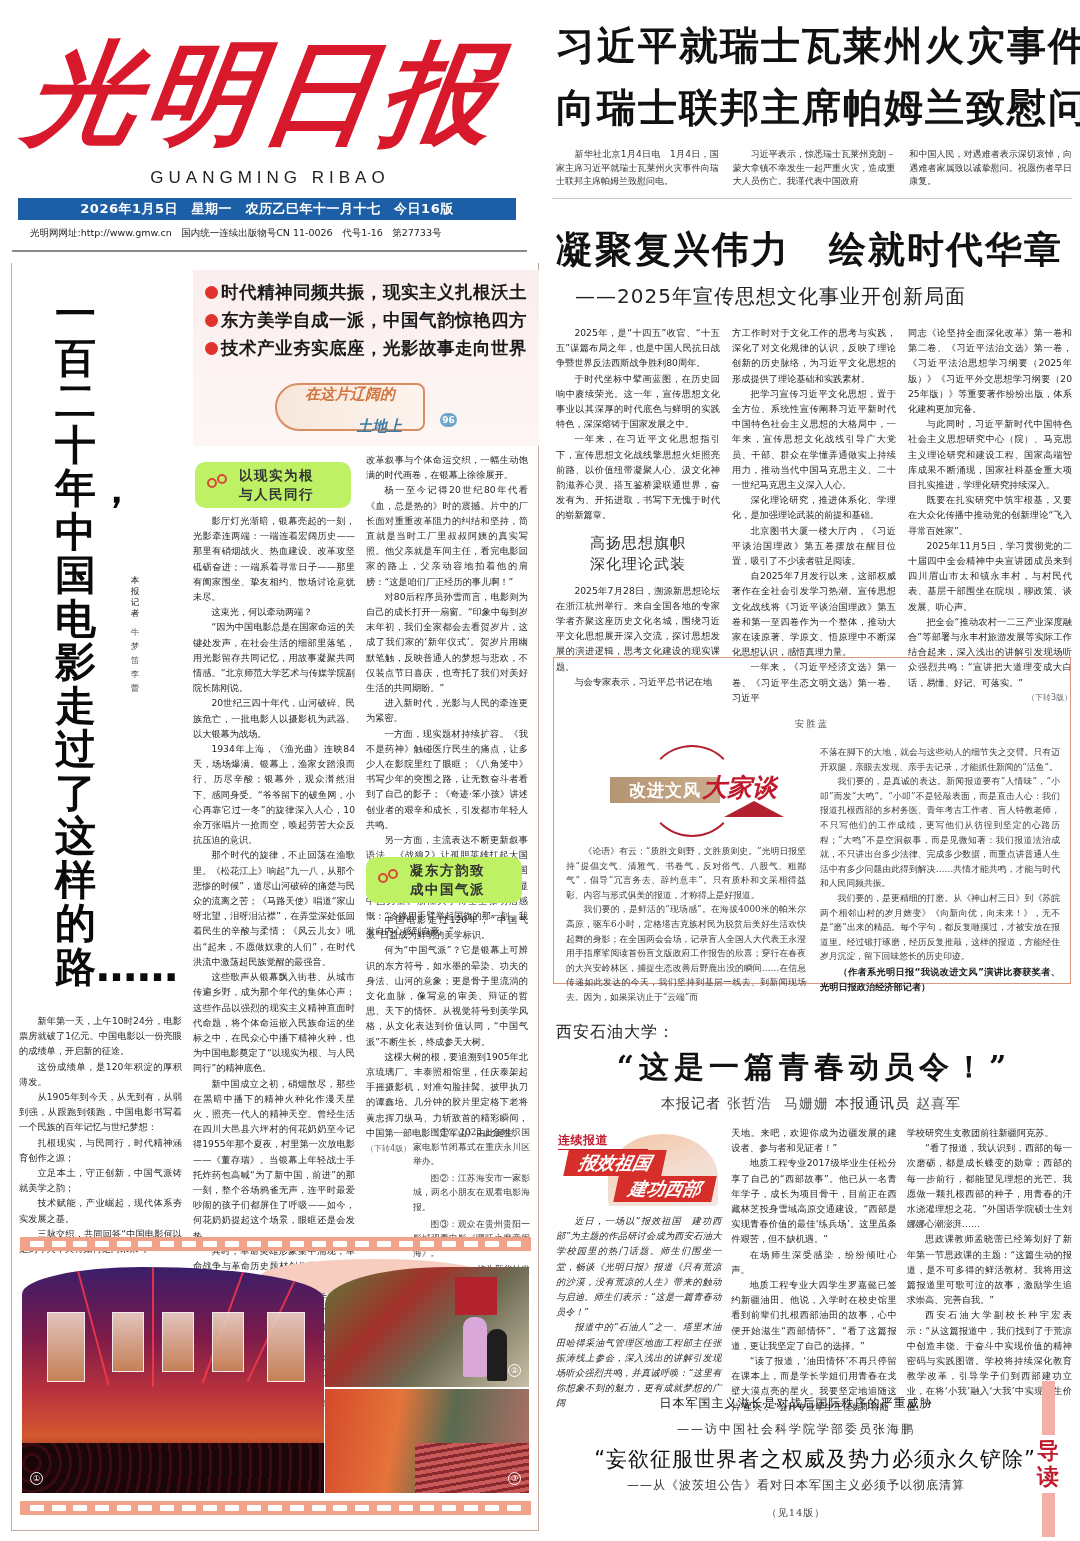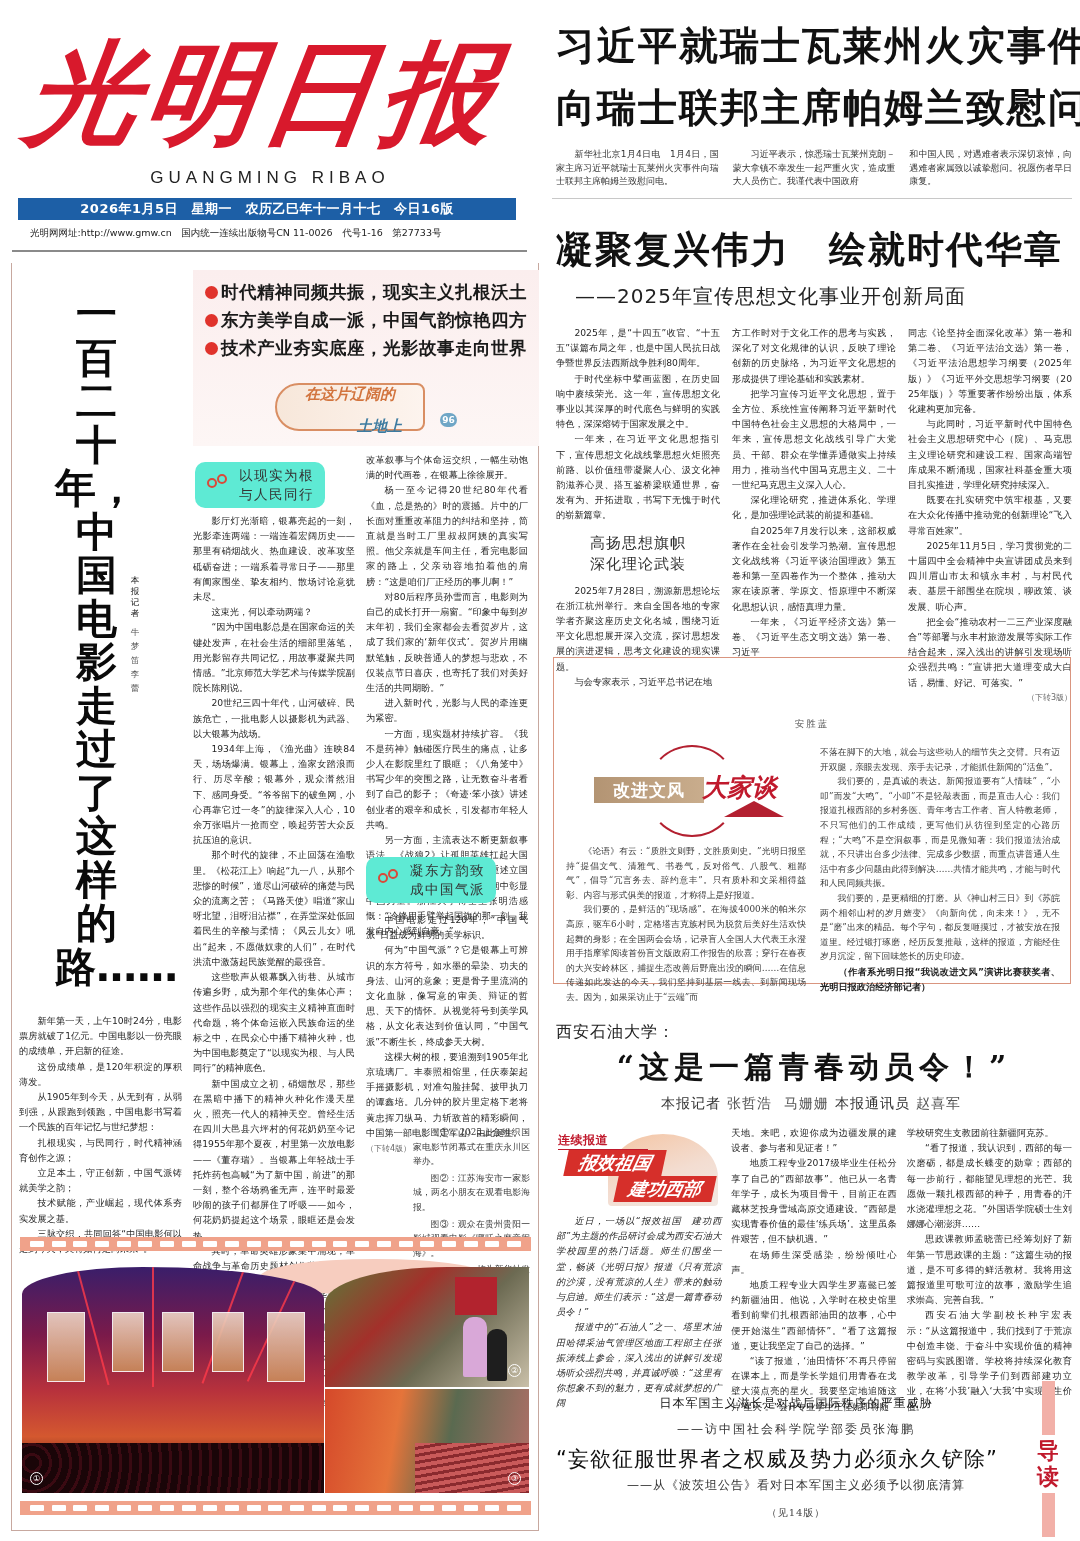--- a/index.html
+++ b/index.html
@@ -33,21 +33,21 @@
   #culture-cols .col { flex: 1; }
   .subhead-box { text-align: center; font-size: 15px; line-height: 21px; color: #333; margin: 10px 0 8px; letter-spacing: 1px; }
   .cont-note { float: right; font-size: 8px; color: #666; }
 
   
   #wenfeng-box { left: 553px; top: 657px; width: 518px; height: 327px; border: 1.5px solid #d9957f; }
   #wenfeng-title { left: 0; top: 18px; width: 100%; text-align: center; font-size: 27px; line-height: 36px; letter-spacing: 5px; color: #111; }
   #wenfeng-author { left: 0; top: 60px; width: 100%; text-align: center; font-size: 9.5px; color: #555; letter-spacing: 2px; }
   #wenfeng-logo { left: 40px; top: 85px; width: 190px; height: 95px; }
   #wenfeng-logo .ring { position: absolute; left: 52px; top: 2px; width: 92px; height: 92px; border-radius: 50%; border: 2px solid #b32030; border-left-color: transparent; border-right-color: transparent; }
-  #wenfeng-logo .band { position: absolute; left: 0; top: 34px; width: 110px; height: 26px; background: linear-gradient(90deg, #b39473, #c9ad8d); color: #fff; font-size: 17px; line-height: 26px; font-weight: bold; text-align: center; letter-spacing: 1px; }
+  #wenfeng-logo .band { position: absolute; left: 16px; top: 34px; width: 110px; height: 26px; background: linear-gradient(90deg, #b39473, #c9ad8d); color: #fff; font-size: 17px; line-height: 26px; font-weight: bold; text-align: center; letter-spacing: 1px; }
   #wenfeng-logo .script { position: absolute; left: 108px; top: 28px; font-family: "DejaVu Serif", serif; font-style: italic; font-weight: bold; font-size: 25px; color: #c0192c; white-space: nowrap; }
   #wenfeng-logo .mount { position: absolute; left: 130px; top: 58px; width: 0; height: 0; border-left: 30px solid transparent; border-right: 30px solid transparent; border-bottom: 16px solid #b32030; }
   #wenfeng-left { left: 12px; top: 186px; width: 240px; }
   #wenfeng-right { left: 266px; top: 87px; width: 240px; }
   #wenfeng-credit { font-family: "DejaVu Sans", sans-serif; font-weight: bold; font-size: 9.2px; line-height: 15px; color: #222; }
 
   
   #xian-kicker { left: 556px; top: 1021px; font-size: 16px; line-height: 22px; color: #222; letter-spacing: 1px; }
   #xian-title { left: 556px; top: 1045px; width: 516px; text-align: center; font-family: "DejaVu Serif", serif; font-weight: bold; font-size: 30px; line-height: 44px; color: #111; letter-spacing: 5px; }
   #xian-byline { left: 556px; top: 1095px; width: 516px; text-align: center; font-size: 14px; color: #333; letter-spacing: 1px; }
@@ -57,44 +57,44 @@
   #series-logo .kick { position: absolute; left: 0; top: 2px; font-size: 12px; color: #c0192c; font-weight: bold; border-bottom: 1.5px solid #c0192c; padding-right: 40px; letter-spacing: 0.5px; }
   #series-logo .l1 { position: absolute; left: 8px; top: 20px; width: 98px; height: 26px; background: #d62f2a; transform: skewX(-12deg); color: #fff; font-size: 18px; line-height: 26px; font-weight: bold; font-style: italic; text-align: center; }
   #series-logo .l2 { position: absolute; left: 58px; top: 46px; width: 98px; height: 26px; background: #d62f2a; transform: skewX(-12deg); color: #fff; font-size: 18px; line-height: 26px; font-weight: bold; font-style: italic; text-align: center; }
   #xian-cols { left: 556px; top: 1125px; width: 516px; display: flex; gap: 10px; }
   #xian-cols .col { flex: 1; }
   #xian-col1-text { margin-top: 88px; font-style: italic; }
 
   
   #guide-h1 { left: 556px; top: 1389px; width: 480px; text-align: center; font-size: 12px; line-height: 28px; color: #111; letter-spacing: 1px; white-space: nowrap; }
   #guide-s1 { left: 556px; top: 1420px; width: 480px; text-align: center; font-family: "DejaVu Serif", serif; font-size: 12px; line-height: 18px; color: #333; letter-spacing: 2px; }
-  #guide-h2 { left: 556px; top: 1444px; width: 480px; text-align: left; font-size: 21px; line-height: 30px; color: #111; letter-spacing: 1px; white-space: nowrap; }
+  #guide-h2 { left: 556px; top: 1444px; width: 480px; text-align: right; font-size: 21px; line-height: 30px; color: #111; letter-spacing: 1px; white-space: nowrap; }
   #guide-s2 { left: 556px; top: 1476px; width: 480px; text-align: center; font-family: "DejaVu Serif", serif; font-size: 12px; line-height: 18px; color: #333; letter-spacing: 1px; }
   #guide-see { left: 556px; top: 1506px; width: 480px; text-align: center; font-family: "DejaVu Serif", serif; font-size: 10px; color: #444; letter-spacing: 1px; }
   #guide-bar-top { left: 1042px; top: 1381px; width: 13px; height: 54px; background: #f2b0a8; }
   #guide-label { left: 1036px; top: 1437px; width: 24px; font-family: "DejaVu Serif", serif; font-weight: bold; font-size: 22px; line-height: 26px; color: #c0192c; text-align: center; }
   #guide-bar-bot { left: 1042px; top: 1493px; width: 13px; height: 44px; background: #f2b0a8; }
 
   
   #film-frame { left: 11px; top: 263px; width: 528px; height: 1268px; border: 1.5px solid #c7a89f; border-top: none; }
-  #film-vertical-title { left: 55px; top: 293px; width: 62px; font-family: "DejaVu Sans", sans-serif; font-weight: bold; font-size: 41px; line-height: 43.5px; color: #0a0a0a; text-align: right; }
+  #film-vertical-title { left: 55px; top: 293px; width: 62px; font-family: "DejaVu Sans", sans-serif; font-weight: bold; font-size: 41px; line-height: 43.5px; color: #0a0a0a; text-align: left; }
   #film-byline { left: 128px; top: 575px; width: 14px; font-size: 8.5px; line-height: 11px; color: #333; text-align: center; }
   #film-byline .role { color: #111; }
   #film-byline .names { display: block; margin-top: 6px; font-family: "DejaVu Serif", serif; color: #555; line-height: 14px; }
   #film-pink { left: 193px; top: 270px; width: 346px; height: 176px; background: linear-gradient(180deg, #fbeeee 0%, #fdf6f5 100%); }
   #bullets { left: 205px; top: 278px; }
   .bullet-row { font-family: "DejaVu Serif", serif; font-weight: bold; font-size: 17.5px; line-height: 28px; color: #1a1a1a; white-space: nowrap; letter-spacing: 0.5px; }
   .bullet-dot { display: inline-block; width: 13px; height: 13px; border-radius: 50%; background: #e0332c; margin-right: 3px; vertical-align: -1px; }
   #scroll-badge { left: 275px; top: 375px; width: 190px; height: 70px; }
   #scroll-badge .scroll { position: absolute; left: 0; top: 8px; width: 150px; height: 48px; border: 2px solid #d98e63; border-radius: 24px 8px 8px 24px; background: linear-gradient(90deg, #f7e7da, #fdf4ee); }
   #scroll-badge .txt1 { position: absolute; left: 30px; top: 10px; font-size: 15px; font-weight: bold; color: #d2743e; font-style: italic; white-space: nowrap; }
   #scroll-badge .txt2 { position: absolute; left: 82px; top: 32px; font-size: 15px; font-weight: bold; color: #3d7ba0; font-style: italic; white-space: nowrap; margin-top: 10px; }
   #scroll-badge .num { position: absolute; left: 165px; top: 38px; width: 17px; height: 14px; border-radius: 7px; background: #6fa6c6; color: #fff; font-size: 9px; line-height: 14px; text-align: center; font-weight: bold; }
 
-  .section-box { width: 130px; height: 46px; border-radius: 10px; background: #5eead4; }
+  .section-box { width: 156px; height: 46px; border-radius: 10px; background: #bef264; font-weight: bold; }
   .section-box .icon { position: absolute; left: 12px; top: 12px; width: 22px; height: 16px; }
   .section-box .icon i { position: absolute; width: 10px; height: 10px; border-radius: 50%; border: 2.5px solid #d9493a; }
   .section-box .label { position: absolute; left: 44px; top: 4px; font-size: 13.5px; line-height: 19px; color: #333; letter-spacing: 1.5px; }
   #sec-box-1 { left: 195px; top: 462px; }
   #sec-box-2 { left: 366px; top: 857px; }
 
   #film-col-a { left: 193px; top: 513px; width: 162px; }
   #film-col-b { left: 366px; top: 452px; width: 162px; }
   #film-col-c { left: 366px; top: 912px; width: 162px; }
   #film-col-lead { left: 19px; top: 1013px; width: 163px; }
@@ -148,20 +148,21 @@
     <p>一年来，在习近平文化思想指引下，宣传思想文化战线擎思想火炬照亮前路、以价值纽带凝聚人心、汲文化神韵滋养心灵、搭互鉴桥梁联通世界，奋发有为、开拓进取，书写下无愧于时代的崭新篇章。</p>
     <div class="subhead-box" style="white-space:pre-line;">高扬思想旗帜
 深化理论武装</div>
     <p>2025年7月28日，溯源新思想论坛在浙江杭州举行。来自全国各地的专家学者齐聚这座历史文化名城，围绕习近平文化思想展开深入交流，探讨思想发展的演进逻辑，思考文化建设的现实课题。</p>
     <p>与会专家表示，习近平总书记在地</p>
   </div>
   <div class="col body-text">
     <p style="text-indent:0">方工作时对于文化工作的思考与实践，深化了对文化规律的认识，反映了理论创新的历史脉络，为习近平文化思想的形成提供了理论基础和实践素材。</p>
     <p>把学习宣传习近平文化思想，置于全方位、系统性宣传阐释习近平新时代中国特色社会主义思想的大格局中，一年来，宣传思想文化战线引导广大党员、干部、群众在学懂弄通做实上持续用力，推动当代中国马克思主义、二十一世纪马克思主义深入人心。</p>
     <p>深化理论研究，推进体系化、学理化，是加强理论武装的前提和基础。</p>
+    <p>北京图书大厦一楼大厅内，《习近平谈治国理政》第五卷摆放在醒目位置，吸引了不少读者驻足阅读。</p>
     <p>自2025年7月发行以来，这部权威著作在全社会引发学习热潮。宣传思想文化战线将《习近平谈治国理政》第五卷和第一至四卷作为一个整体，推动大家在读原著、学原文、悟原理中不断深化思想认识，感悟真理力量。</p>
     <p>一年来，《习近平经济文选》第一卷、《习近平生态文明文选》第一卷、习近平</p>
   </div>
   <div class="col body-text">
     <p style="text-indent:0">同志《论坚持全面深化改革》第一卷和第二卷、《习近平法治文选》第一卷，《习近平法治思想学习纲要（2025年版）》《习近平外交思想学习纲要（2025年版）》等重要著作纷纷出版，体系化建构更加完备。</p>
     <p>与此同时，习近平新时代中国特色社会主义思想研究中心（院）、马克思主义理论研究和建设工程、国家高端智库成果不断涌现，国家社科基金重大项目扎实推进，学理化研究持续深入。</p>
     <p>既要在扎实研究中筑牢根基，又要在大众化传播中推动党的创新理论“飞入寻常百姓家”。</p>
     <p>2025年11月5日，学习贯彻党的二十届四中全会精神中央宣讲团成员来到四川眉山市太和镇永丰村，与村民代表、基层干部围坐在院坝，聊政策、谈发展、听心声。</p>
     <p>把全会“推动农村一二三产业深度融合”等部署与永丰村旅游发展等实际工作结合起来，深入浅出的讲解引发现场听众强烈共鸣：“宣讲把大道理变成大白话，易懂、好记、可落实。”</p>
     <span class="cont-note">（下转3版）</span>

